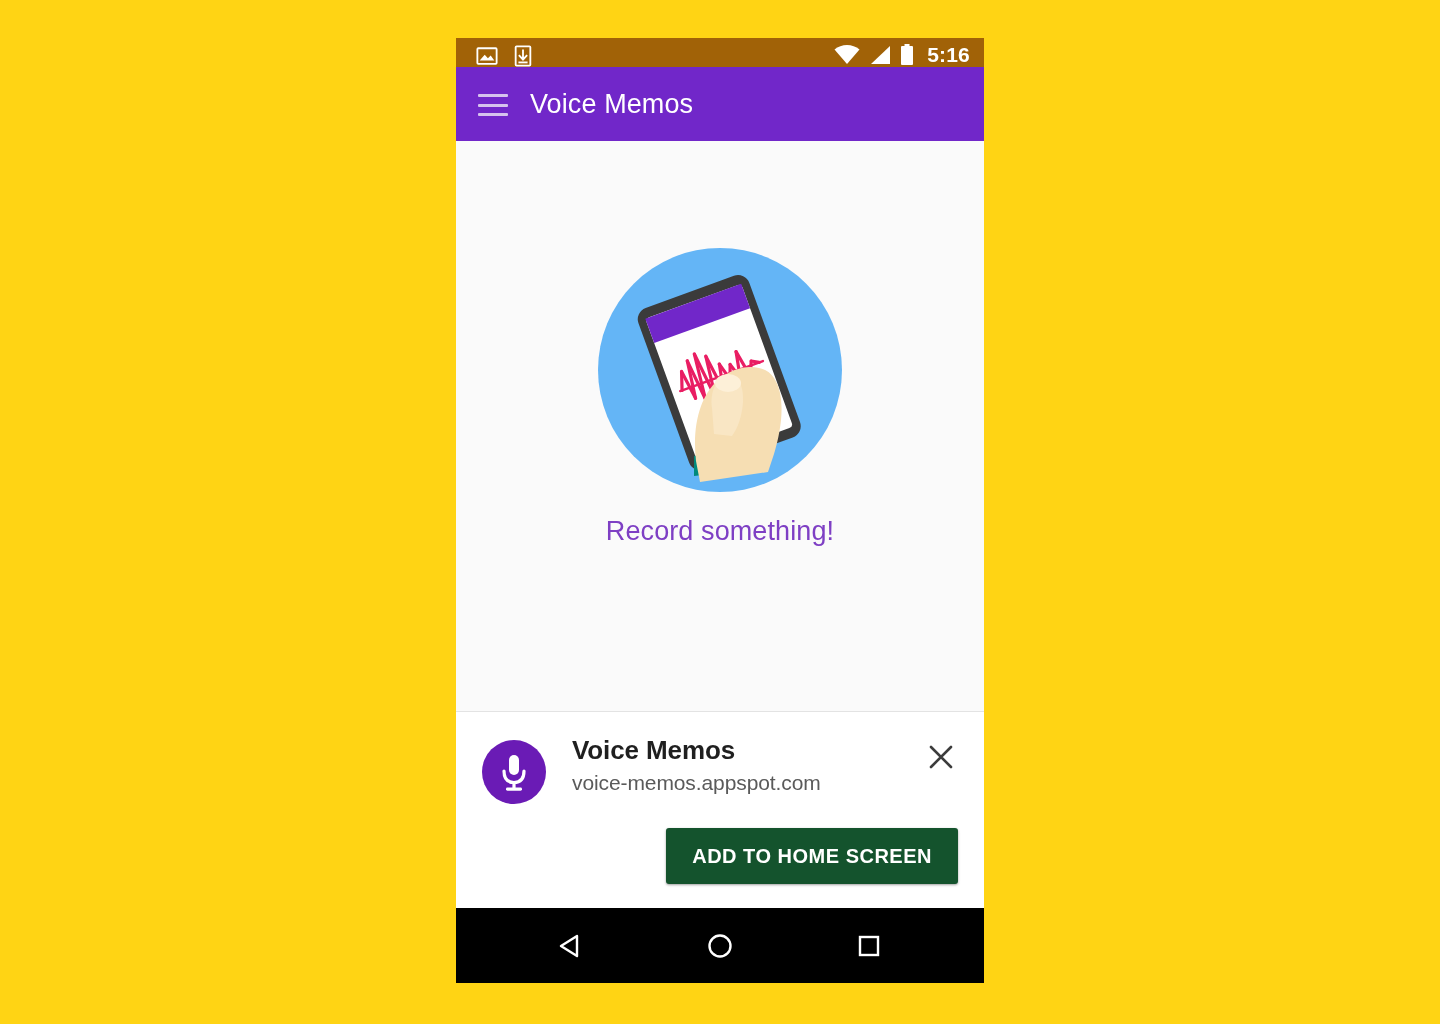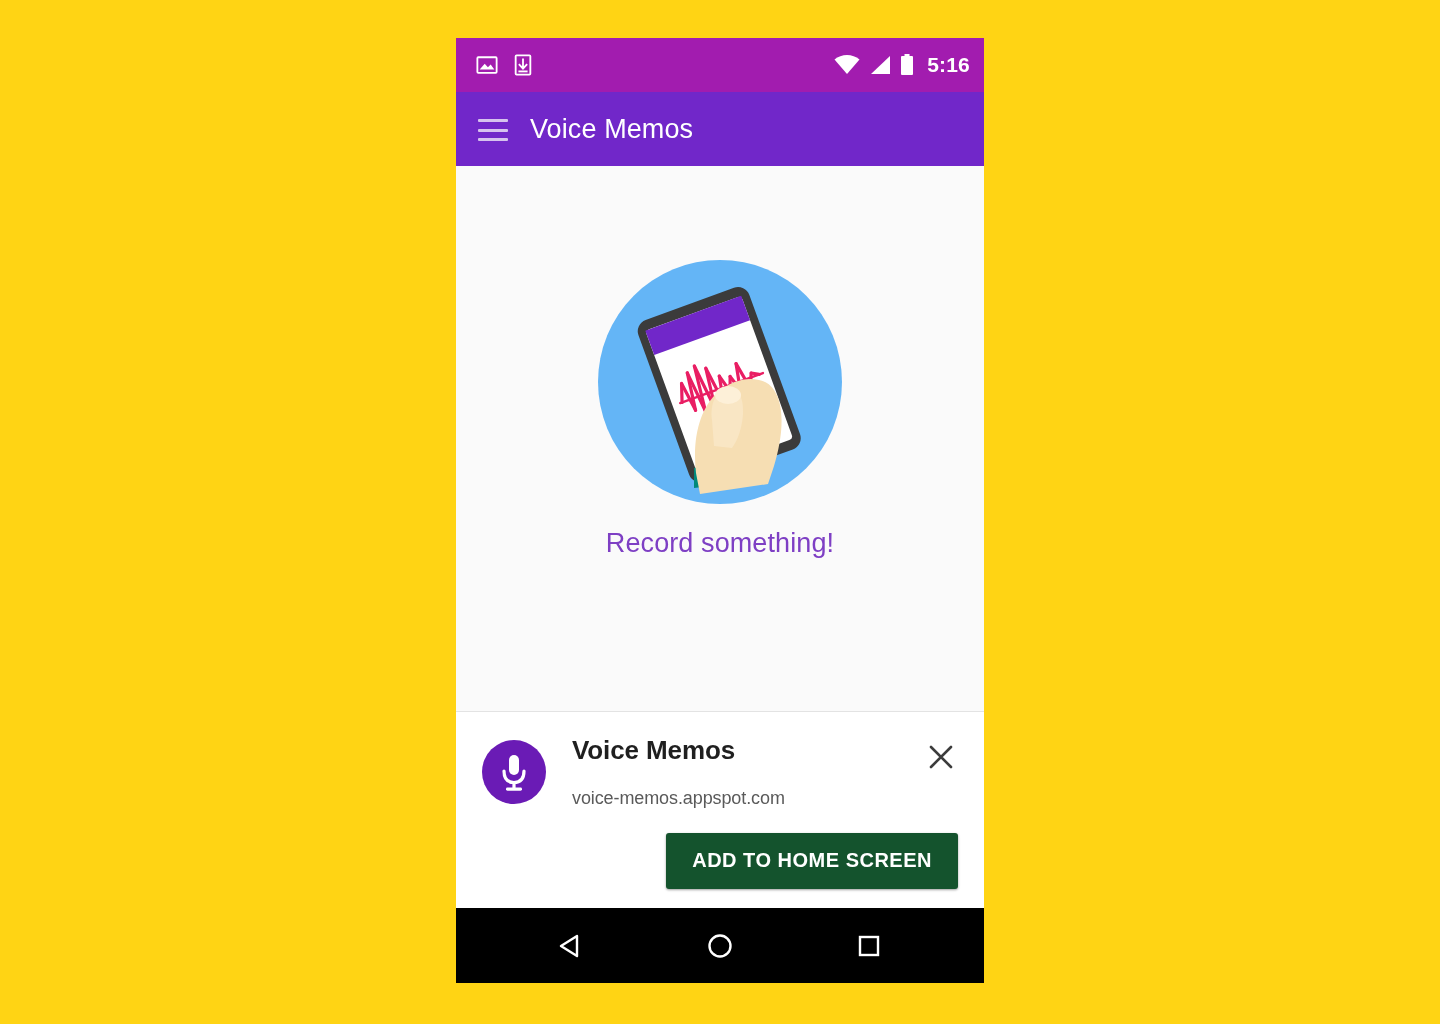--- a/index.html
+++ b/index.html
@@ -27,24 +27,24 @@
     width: 528px;
     height: 945px;
     background: #fafafa;
     overflow: hidden;
     display: flex;
     flex-direction: column;
   }
 
   
   .status-bar {
-    height: 54px;
-    background: #a21caf;
-    display: flex;
-    align-items: center;
+    height: 29px;
+    background: #a16207;
+    display: flex;
+    align-items: flex-end;
     padding: 0 14px 0 20px;
     flex: 0 0 auto;
   }
   .status-left {
     display: flex;
     align-items: center;
     gap: 16px;
   }
   .status-right {
     margin-left: auto;
@@ -147,23 +147,23 @@
     min-width: 0;
   }
   .banner-title {
     font-size: 26px;
     font-weight: bold;
     color: #1f1f1f;
     line-height: 1.15;
     letter-spacing: -0.1px;
   }
   .banner-url {
-    font-size: 18px;
+    font-size: 21px;
     color: #5a5a5a;
-    margin-top: 22px;
+    margin-top: 5px;
     letter-spacing: -0.1px;
   }
   .close-btn {
     width: 34px;
     height: 34px;
     flex: 0 0 auto;
     cursor: pointer;
     margin-top: 4px;
     display: flex;
     align-items: center;

